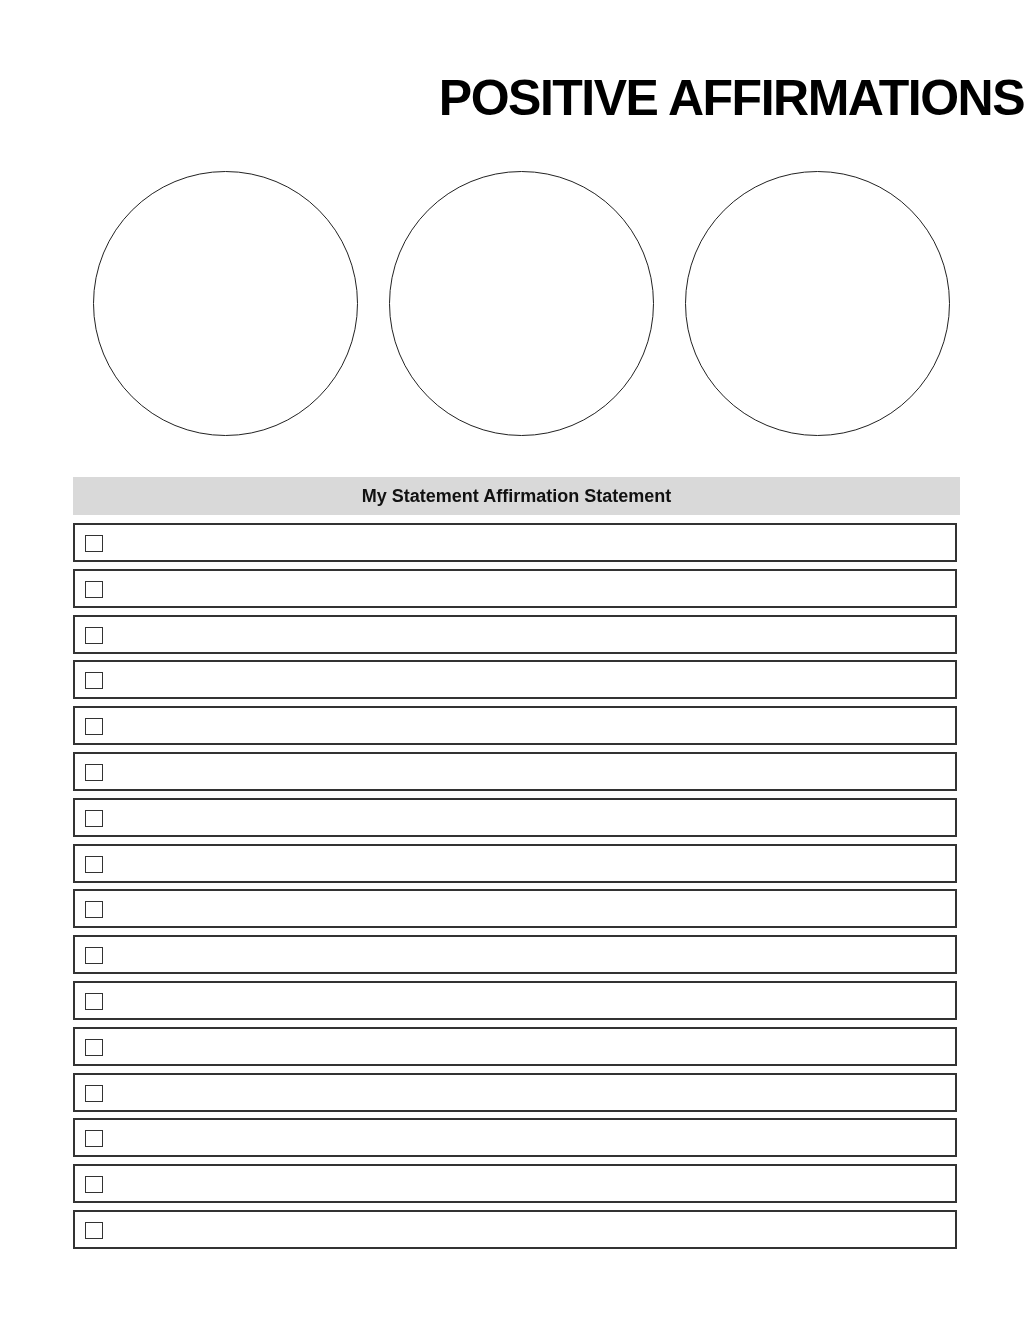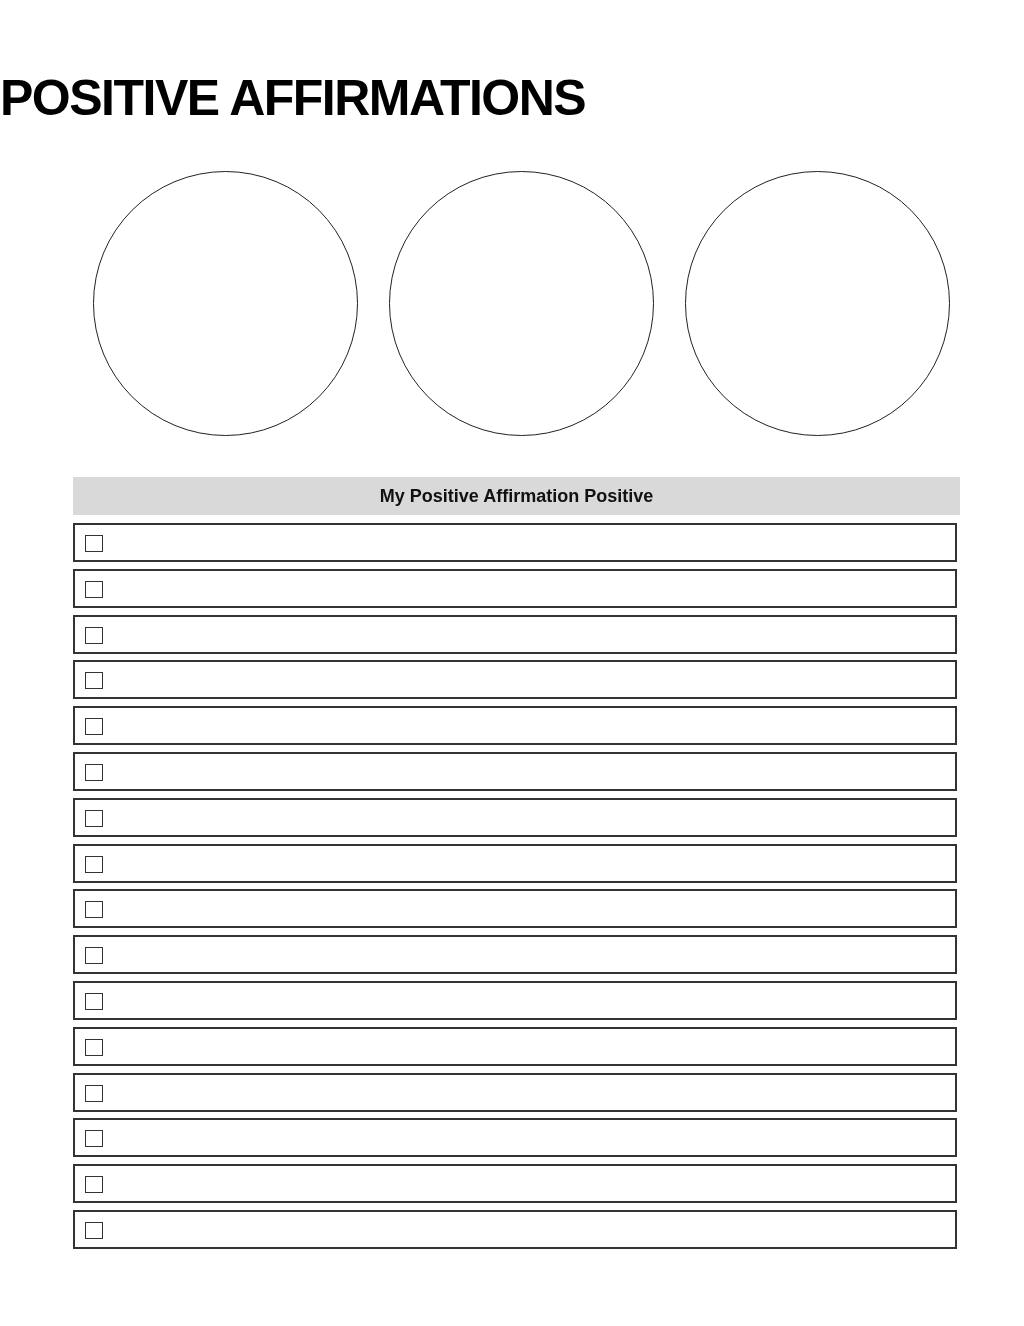--- a/index.html
+++ b/index.html
@@ -1,32 +1,32 @@
 <!DOCTYPE html>
 <html><head>
 <meta charset="utf-8">
 <style>
   html, body { margin:0; padding:0; background:#fff; }
   body { width:1024px; height:1326px; position:relative; overflow:hidden; font-family:"Liberation Sans", sans-serif; }
-  .title { position:absolute; left:0; width:1024px; top:68px; text-align:left; font-weight:bold; font-size:50px; letter-spacing:-1.5px; color:#000; line-height:60px; }
+  .title { position:absolute; left:0; width:1024px; top:68px; text-align:right; font-weight:bold; font-size:50px; letter-spacing:-1.5px; color:#000; line-height:60px; }
   .circle { position:absolute; top:171px; width:265px; height:265px; border:1.3px solid #222; border-radius:50%; box-sizing:border-box; }
   .header { position:absolute; left:73px; top:477px; width:887px; height:38px; background:#d9d9d9; display:flex; align-items:center; justify-content:center; font-weight:bold; font-size:18px; color:#111; }
   .row { position:absolute; left:73px; width:884px; height:39px; border:2px solid #333; box-sizing:border-box; }
   .cb { position:absolute; left:10px; top:10px; width:18px; height:17px; border:1.5px solid #333; box-sizing:border-box; background:#fff; }
 </style>
 </head>
 <body>
 
 <div class="title">POSITIVE AFFIRMATIONS</div>
 
 <div class="circle" style="left:93px"></div>
 <div class="circle" style="left:389px"></div>
 <div class="circle" style="left:685px"></div>
 
-<div class="header">My Positive Affirmation Positive</div>
+<div class="header">My Statement Affirmation Statement</div>
 
 <div id="rows">
     <div class="row" style="top: 523px;">
       <span class="cb"></span>
       <span style="position: absolute; left: 40px; top: 9px; font-size: 16px;"></span>
     </div>
     <div class="row" style="top: 568.8px;">
       <span class="cb"></span>
       <span style="position: absolute; left: 40px; top: 9px; font-size: 16px;"></span>
     </div>

